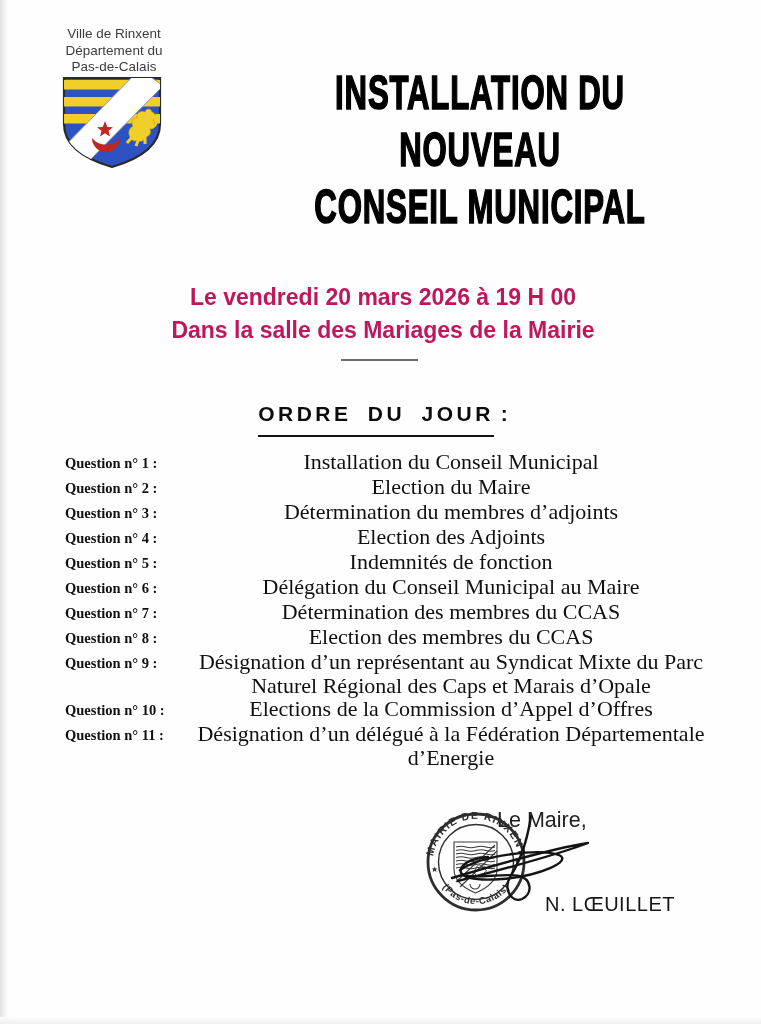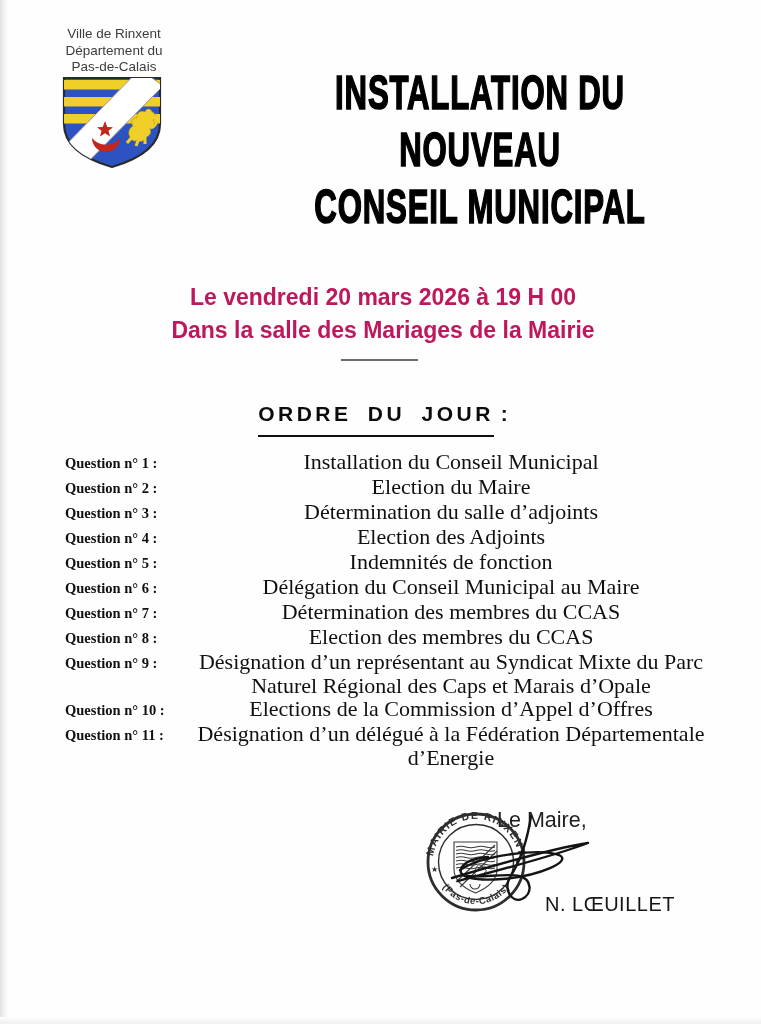--- a/index.html
+++ b/index.html
@@ -100,21 +100,21 @@
     <div class="row">
       <span class="lbl">Question n° 1 :</span>
       <span class="txt">Installation du Conseil Municipal</span>
     </div>
     <div class="row">
       <span class="lbl">Question n° 2 :</span>
       <span class="txt">Election du Maire</span>
     </div>
     <div class="row">
       <span class="lbl">Question n° 3 :</span>
-      <span class="txt">Détermination du salle d’adjoints</span>
+      <span class="txt">Détermination du membres d’adjoints</span>
     </div>
     <div class="row">
       <span class="lbl">Question n° 4 :</span>
       <span class="txt">Election des Adjoints</span>
     </div>
     <div class="row">
       <span class="lbl">Question n° 5 :</span>
       <span class="txt">Indemnités de fonction</span>
     </div>
     <div class="row">

